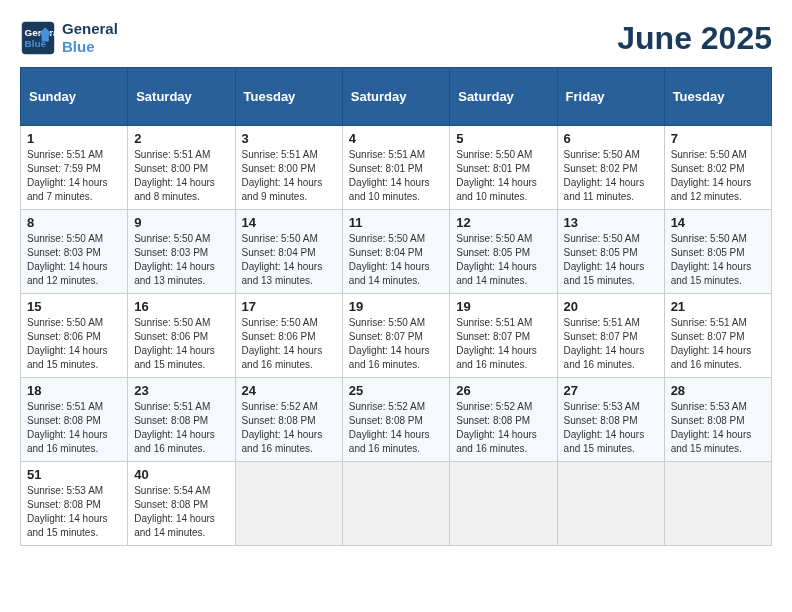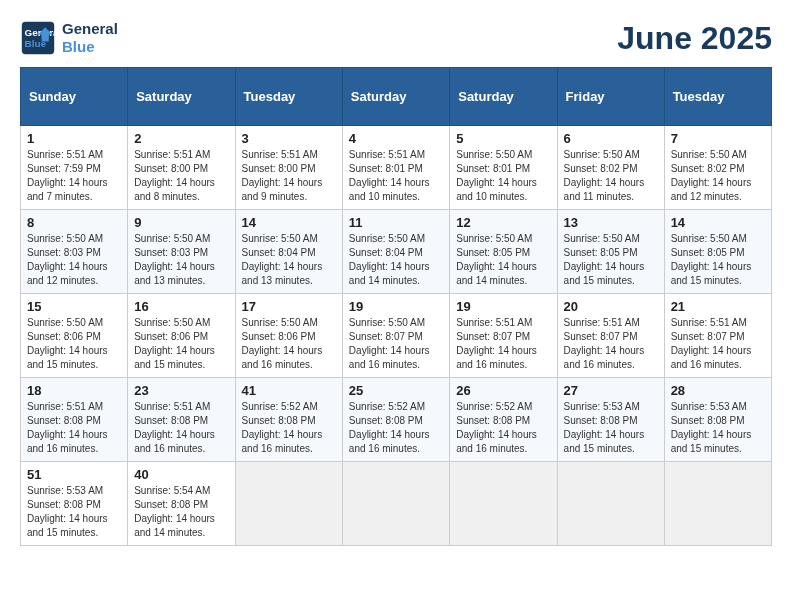--- a/index.html
+++ b/index.html
@@ -299,21 +299,21 @@
       </td>
         <td>
         <span class="day-num">23</span>
         <div class="day-content">
           <span>Sunrise: 5:51 AM</span><br>
           <span>Sunset: 8:08 PM</span><br>
           <span>Daylight: 14 hours and 16 minutes.</span>
         </div>
       </td>
         <td>
-        <span class="day-num">41</span>
+        <span class="day-num">24</span>
         <div class="day-content">
           <span>Sunrise: 5:52 AM</span><br>
           <span>Sunset: 8:08 PM</span><br>
           <span>Daylight: 14 hours and 16 minutes.</span>
         </div>
       </td>
         <td>
         <span class="day-num">25</span>
         <div class="day-content">
           <span>Sunrise: 5:52 AM</span><br>

